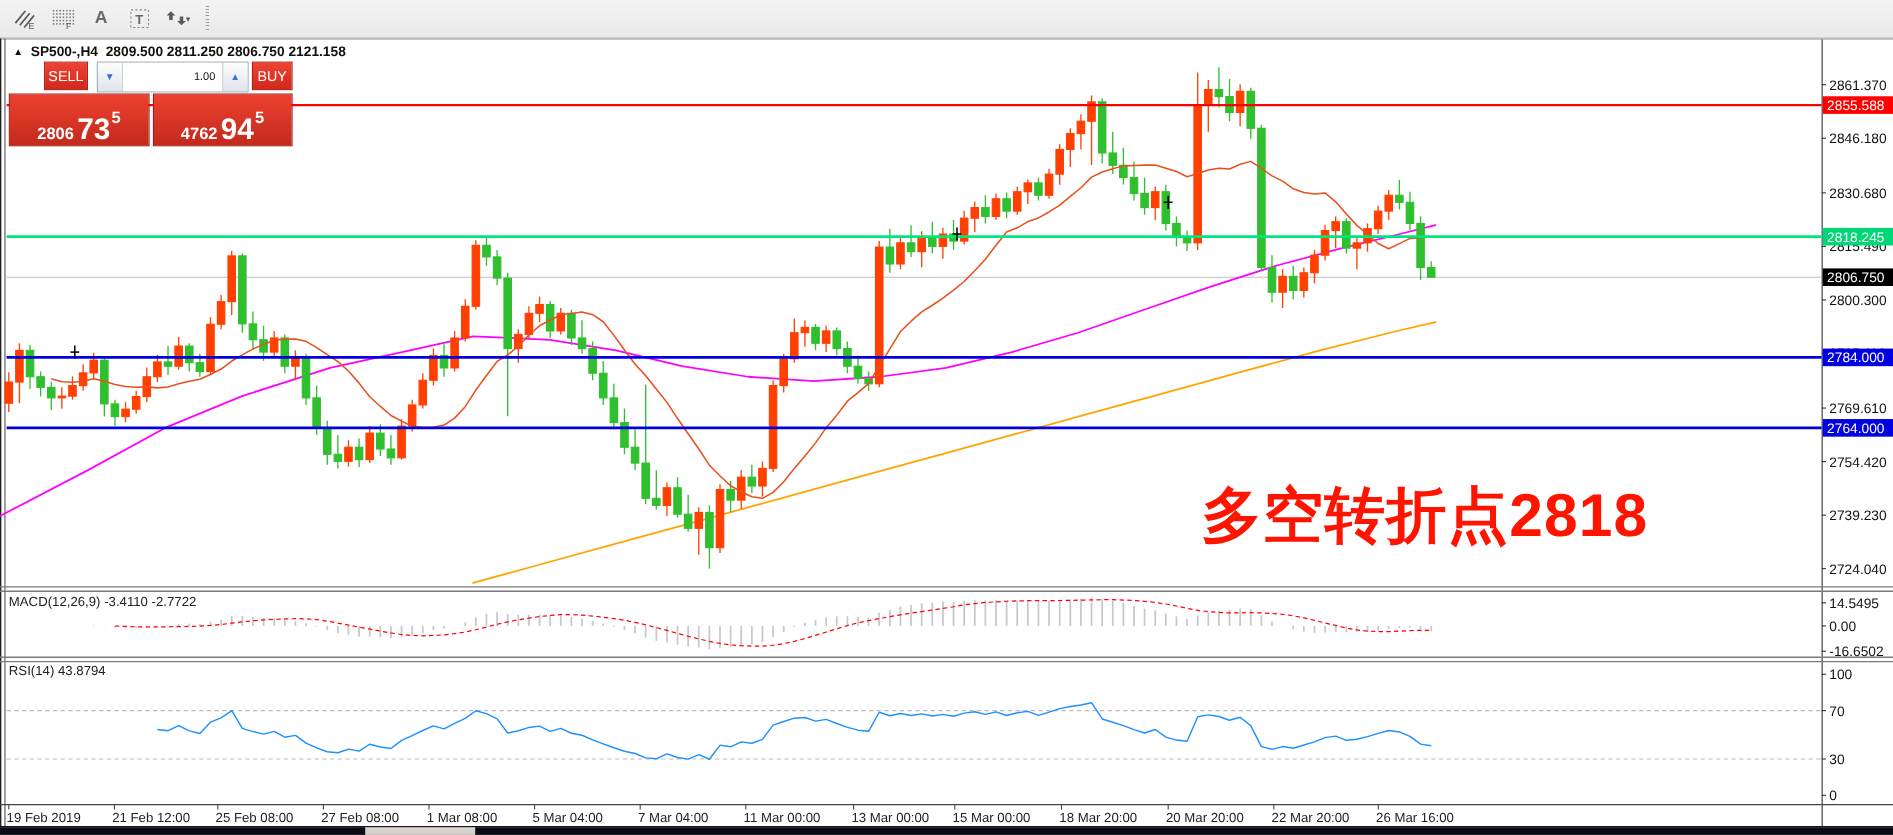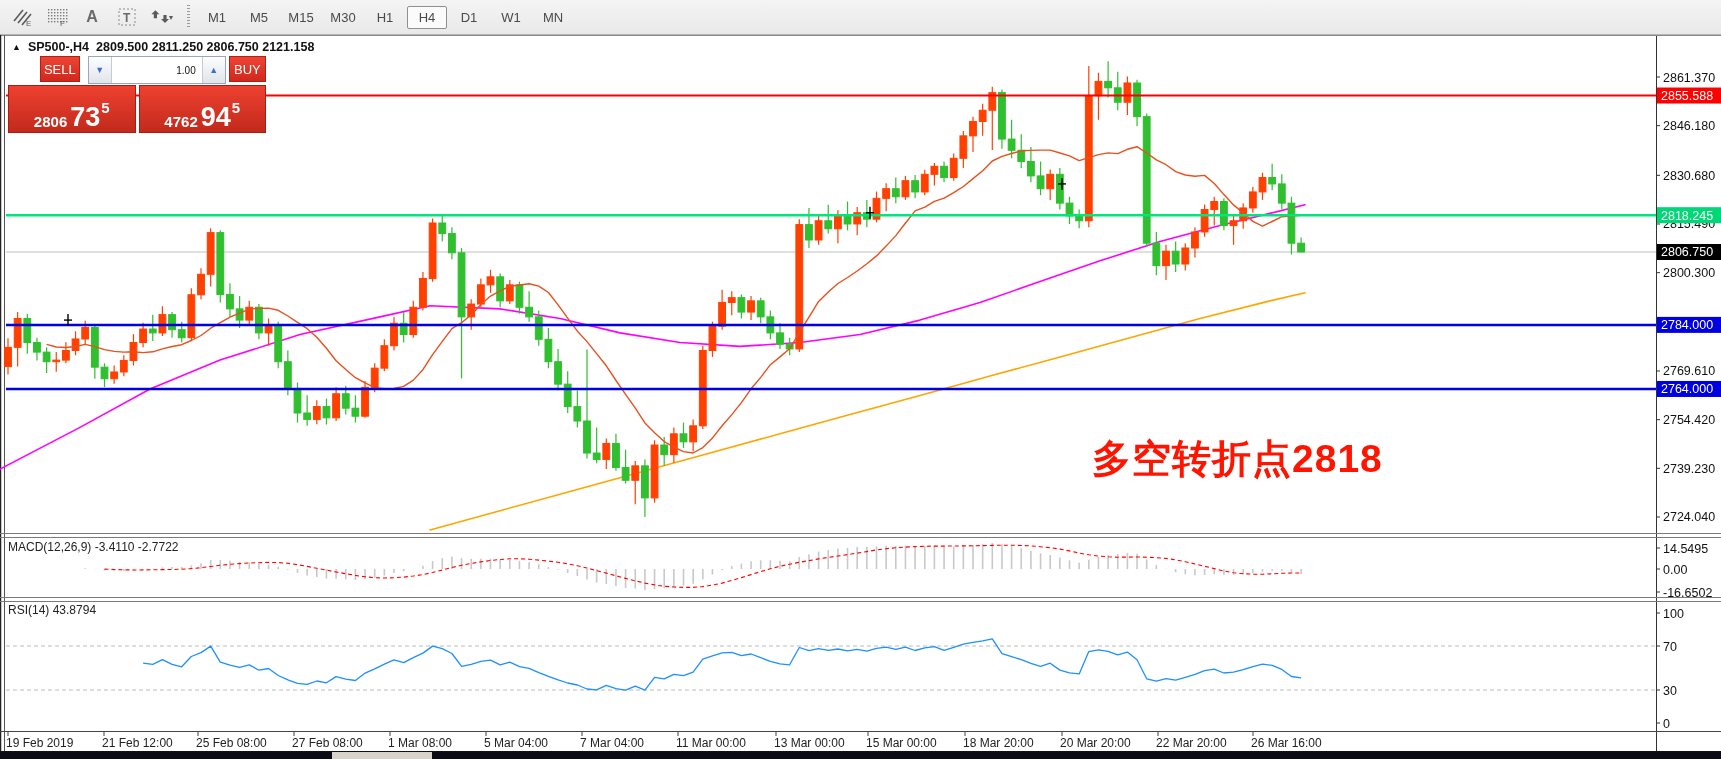--- a/index.html
+++ b/index.html
@@ -39,21 +39,21 @@
              font-family:"Liberation Sans",sans-serif;color:#111;}
   .trade-row2{display:flex;margin-top:3px;height:48px;}
   .quote{flex:1;background:linear-gradient(#ee4130,#c22a1c);color:#fff;display:flex;
          align-items:flex-end;justify-content:center;padding-bottom:3px;border:1px solid #a81d12;}
   .quote+.quote{margin-left:3px;}
   .quote .small{font-size:15px;font-weight:bold;margin-right:3px;line-height:1;}
   .quote .big{font-size:27px;font-weight:bold;line-height:0.85;}
   .quote .sup{font-size:15px;font-weight:bold;vertical-align:top;line-height:1;margin-left:1px;
               position:relative;top:-14px;}
   
-  .cn-note{position:absolute;left:1092px;top:432px;font-size:39px;font-weight:bold;color:#ff1400;
+  .cn-note{position:absolute;left:1092px;top:432px;font-size:55px;font-weight:bold;color:#ff1400;
            z-index:4;letter-spacing:1px;white-space:nowrap;}
   
   .bottom-strip{position:absolute;left:0;top:752px;width:1721px;height:7px;background:#0b0b16;z-index:7;}
   .bottom-strip .seg{position:absolute;left:332px;top:0;width:100px;height:7px;background:#d7d3cb;}
 </style>
 </head>
 <body>
 
 <div class="toolbar">
   <div id="tb-icons" style="display: flex;">
@@ -122,31 +122,20 @@
         <svg width="26" height="20">
           <g fill="#5a5a5a">
             <path d="M6 4 l5 5 h-3 v5 h-4 v-5 h-3 z" transform="scale(0.8) translate(2,0)"></path>
             <path d="M14 16 l-5 -5 h3 v-5 h4 v5 h3 z" transform="scale(0.8) translate(6,4)"></path>
             <path d="M20 8 l4 0 -2 4 z" transform="translate(0,1)"></path>
           </g>
         </svg>
       </div>
     </div>
   <div class="tb-sep"></div>
-  <div id="tb-tfs" style="display: flex;">
-      <div class="tf-btn">M1</div>
-      <div class="tf-btn">M5</div>
-      <div class="tf-btn">M15</div>
-      <div class="tf-btn">M30</div>
-      <div class="tf-btn">H1</div>
-      <div class="tf-btn active">H4</div>
-      <div class="tf-btn">D1</div>
-      <div class="tf-btn">W1</div>
-      <div class="tf-btn">MN</div>
-    </div>
 </div>
 
 <svg id="chart-svg" width="1721" height="759">
     <rect x="0" y="35" width="1721" height="717" fill="#ffffff"></rect>
     <line x1="0" y1="35.5" x2="1721" y2="35.5" stroke="#8a8a8a" stroke-width="1"></line>
     <line x1="0.5" y1="35" x2="0.5" y2="752" stroke="#222" stroke-width="1.5"></line>
     <line x1="4.5" y1="35" x2="4.5" y2="752" stroke="#555" stroke-width="1"></line>
     <line x1="1656.5" y1="36" x2="1656.5" y2="751" stroke="#333" stroke-width="1"></line>
     <line x1="0" y1="533.5" x2="1721" y2="533.5" stroke="#7a7a7a" stroke-width="1.2"></line>
     <line x1="0" y1="537.5" x2="1721" y2="537.5" stroke="#7a7a7a" stroke-width="1.2"></line>

